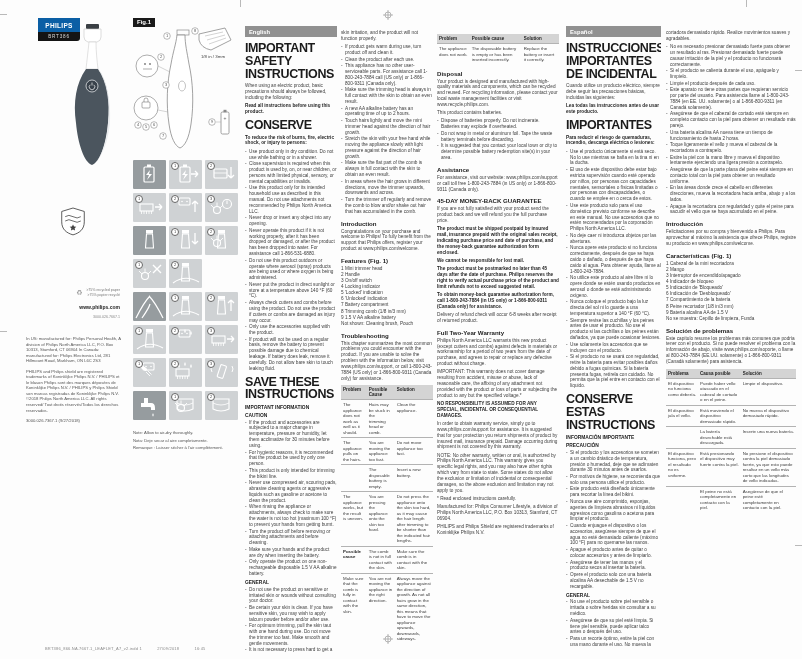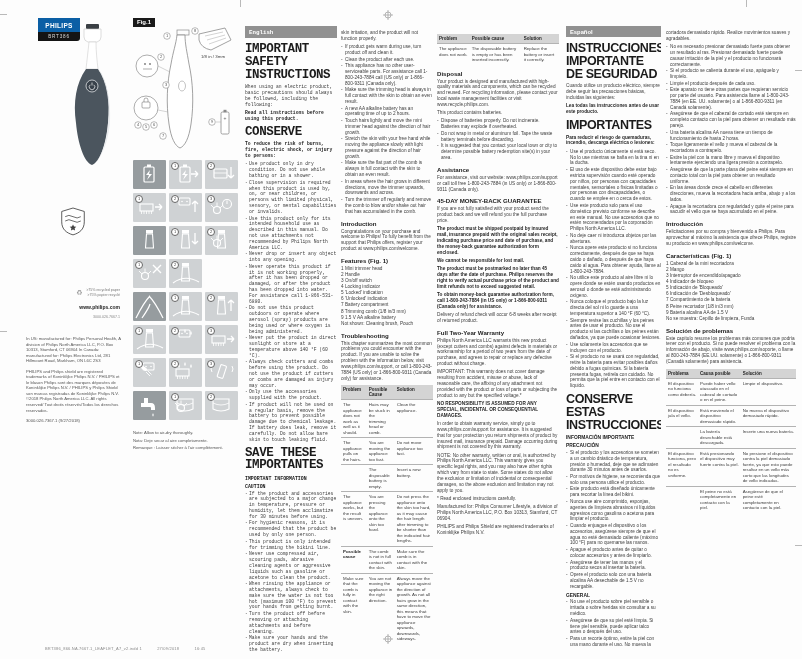--- a/index.html
+++ b/index.html
@@ -284,40 +284,40 @@
             </svg></div>
         </div>
       </div>
     <div class="fig-notes">
       <div>Note: Allow to air-dry thoroughly.</div>
       <div>Nota: Deje secar al aire completamente.</div>
       <div>Remarque : Laisser sécher à l'air complètement.</div>
     </div>
   </div>
 
-  <div class="panel colbox" style="left:245px;top:26px;width:92px;height:626px;font-family:Liberation Mono, monospace;">
+  <div class="panel colbox" style="left:245px;top:26px;width:92px;height:626px;">
       <div class="lang-bar">English</div>
       <div class="bh1">IMPORTANT SAFETY INSTRUCTIONS</div>
       <div class="bp">When using an electric product, basic precautions should always be followed, including the following:</div>
       <div class="bp b">Read all instructions before using this product.</div>
       <div class="bh1">CONSERVE</div>
       <div class="bp b">To reduce the risk of burns, fire, electric shock, or injury to persons:</div>
       <div class="bul">
         <div class="bli">Use product only in dry condition. Do not use while bathing or in a shower.</div>
         <div class="bli">Close supervision is required when this product is used by, on, or near children, or persons with limited physical, sensory, or mental capabilities or invalids.</div>
         <div class="bli">Use this product only for its intended household use as described in this manual. Do not use attachments not recommended by Philips North America LLC.</div>
         <div class="bli">Never drop or insert any object into any opening.</div>
         <div class="bli">Never operate this product if it is not working properly, after it has been dropped or damaged, or after the product has been dropped into water. For assistance call 1-866-531-6880.</div>
         <div class="bli">Do not use this product outdoors or operate where aerosol (spray) products are being used or where oxygen is being administered.</div>
         <div class="bli">Never put the product in direct sunlight or store at a temperature above 140 °F (60 °C).</div>
         <div class="bli">Always check cutters and combs before using the product. Do not use the product if cutters or combs are damaged as injury may occur.</div>
         <div class="bli">Only use the accessories supplied with the product.</div>
         <div class="bli">If product will not be used on a regular basis, remove the battery to prevent possible damage due to chemical leakage. If battery does leak, remove it carefully. Do not allow bare skin to touch leaking fluid.</div>
       </div>
-      <div class="bh1">SAVE THESE IMPORTANTES</div>
+      <div class="bh1">SAVE THESE INSTRUCTIONS</div>
       <div class="bh3">IMPORTANT INFORMATION</div>
       <div class="bh3">CAUTION</div>
       <div class="bul">
         <div class="bli">If the product and accessories are subjected to a major change in temperature, pressure or humidity, let them acclimatize for 30 minutes before using.</div>
         <div class="bli">For hygienic reasons, it is recommended that the product be used by only one person.</div>
         <div class="bli">This product is only intended for trimming the bikini line.</div>
         <div class="bli">Never use compressed air, scouring pads, abrasive cleaning agents or aggressive liquids such as gasoline or acetone to clean the product.</div>
         <div class="bli">When rinsing the appliance or attachments, always check to make sure the water is not too hot (maximum 100 °F) to prevent your hands from getting burnt.</div>
         <div class="bli">Turn the product off before removing or attaching attachments and before cleaning.</div>
         <div class="bli">Make sure your hands and the product are dry when inserting the battery.</div>
@@ -443,38 +443,38 @@
       <div class="bp">IMPORTANT: This warranty does not cover damage resulting from accident, misuse or abuse, lack of reasonable care, the affixing of any attachment not provided with the product or loss of parts or subjecting the product to any but the specified voltage.*</div>
       <div class="bp b">NO RESPONSIBILITY IS ASSUMED FOR ANY SPECIAL, INCIDENTAL OR CONSEQUENTIAL DAMAGES.</div>
       <div class="bp">In order to obtain warranty service, simply go to www.philips.com/support for assistance. It is suggested that for your protection you return shipments of product by insured mail, insurance prepaid. Damage occurring during shipment is not covered by this warranty.</div>
       <div class="bp">NOTE: No other warranty, written or oral, is authorized by Philips North America LLC. This warranty gives you specific legal rights, and you may also have other rights which vary from state to state. Some states do not allow the exclusion or limitation of incidental or consequential damages, so the above exclusion and limitation may not apply to you.</div>
       <div class="bp">* Read enclosed instructions carefully.</div>
       <div class="bp">Manufactured for: Philips Consumer Lifestyle, a division of Philips North America LLC, P.O. Box 10313, Stamford, CT 06904.</div>
       <div class="bp">PHILIPS and Philips Shield are registered trademarks of Koninklijke Philips N.V.</div>
     </div>
   <div class="panel colbox" style="left:566px;top:26px;width:95px;height:626px;">
       <div class="lang-bar">Español</div>
-      <div class="bh1">INSTRUCCIONES IMPORTANTE DE SEGURIDAD</div>
+      <div class="bh1">INSTRUCCIONES IMPORTANTES DE INCIDENTAL</div>
       <div class="bp">Cuando utilice un producto eléctrico, siempre debe seguir las precauciones básicas, incluidas las siguientes:</div>
       <div class="bp b">Lea todas las instrucciones antes de usar este producto.</div>
       <div class="bh1">IMPORTANTES</div>
       <div class="bp b">Para reducir el riesgo de quemaduras, incendio, descarga eléctrica o lesiones:</div>
       <div class="bul">
         <div class="bli">Use el producto únicamente si está seco. No lo use mientras se baña en la tina ni en la ducha.</div>
         <div class="bli">El uso de este dispositivo debe estar bajo estricta supervisión cuando esté operado por niños, por personas con capacidades mentales, sensoriales o físicas limitadas o por personas con discapacidades, o cuando se emplee en o cerca de estos.</div>
         <div class="bli">Use este producto solo para el uso doméstico previsto conforme se describe en este manual. No use accesorios que no estén recomendados por la corporación Philips North America LLC.</div>
         <div class="bli">No deje caer ni introduzca objetos por las aberturas.</div>
         <div class="bli">Nunca opere este producto si no funciona correctamente, después de que se haya caído o dañado, o después de que haya caído al agua. Para obtener ayuda, llame al 1-800-243-7884.</div>
         <div class="bli">No utilice este producto al aire libre ni lo opere donde se estén usando productos en aerosol o donde se esté administrando oxígeno.</div>
         <div class="bli">Nunca coloque el producto bajo la luz directa del sol ni lo guarde a una temperatura superior a 140 °F (60 °C).</div>
         <div class="bli">Siempre revise las cuchillas y los peines antes de usar el producto. No use el producto si las cuchillas o los peines están dañados, ya que puede ocasionar lesiones.</div>
         <div class="bli">Use solamente los accesorios que se incluyen con el producto.</div>
         <div class="bli">Si el producto no se usará con regularidad, retire la batería para evitar posibles daños debido a fugas químicas. Si la batería presenta fugas, retírela con cuidado. No permita que la piel entre en contacto con el líquido.</div>
       </div>
-      <div class="bh1">CONSERVE ESTAS INSTRUCCIONES</div>
+      <div class="bh1">CONSERVE ESTAS INSTRUCTIONS</div>
       <div class="bh3">INFORMACIÓN IMPORTANTE</div>
       <div class="bh3">PRECAUCIÓN</div>
       <div class="bul">
         <div class="bli">Si el producto y los accesorios se someten a un cambio drástico de temperatura, presión o humedad, deje que se aclimaten durante 30 minutos antes de usarlos.</div>
         <div class="bli">Por motivos de higiene, se recomienda que solo una persona utilice el producto.</div>
         <div class="bli">Este producto está diseñado únicamente para recortar la línea del bikini.</div>
         <div class="bli">Nunca use aire comprimido, esponjas, agentes de limpieza abrasivos ni líquidos agresivos como gasolina o acetona para limpiar el producto.</div>
         <div class="bli">Cuando enjuague el dispositivo o los accesorios, asegúrese siempre de que el agua no esté demasiado caliente (máximo 100 °F) para no quemarse las manos.</div>
         <div class="bli">Apague el producto antes de quitar o colocar accesorios y antes de limpiarlo.</div>
         <div class="bli">Asegúrese de tener las manos y el producto secos al insertar la batería.</div>

